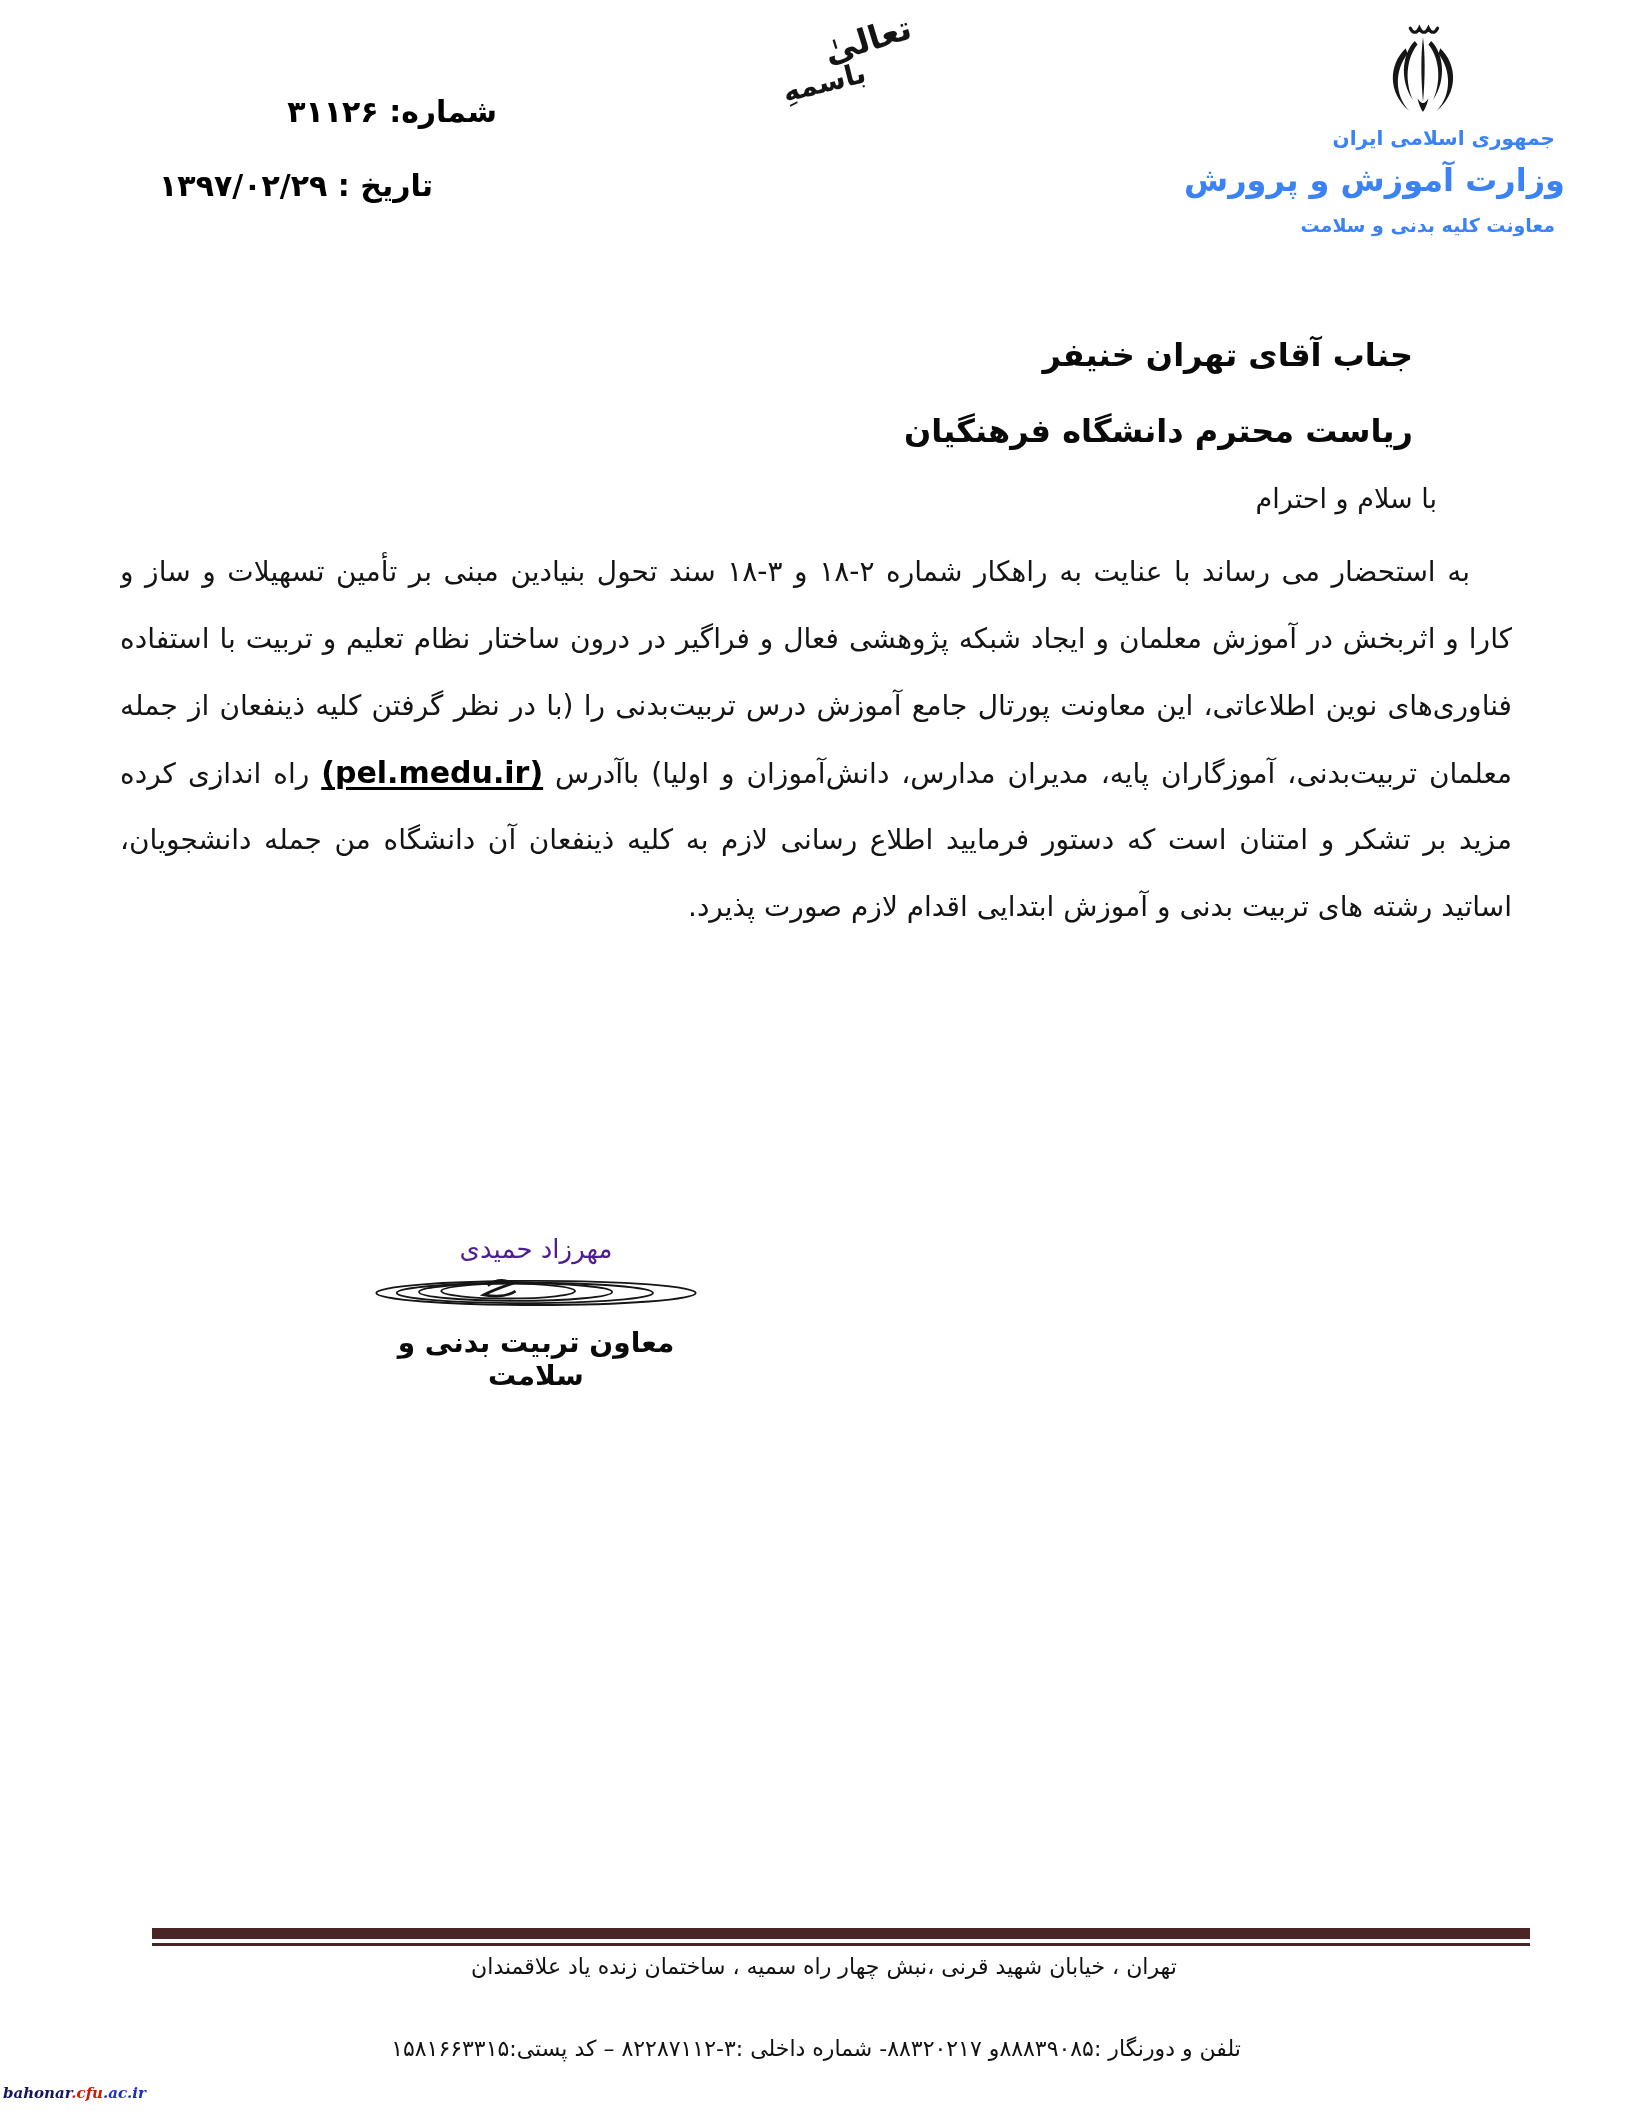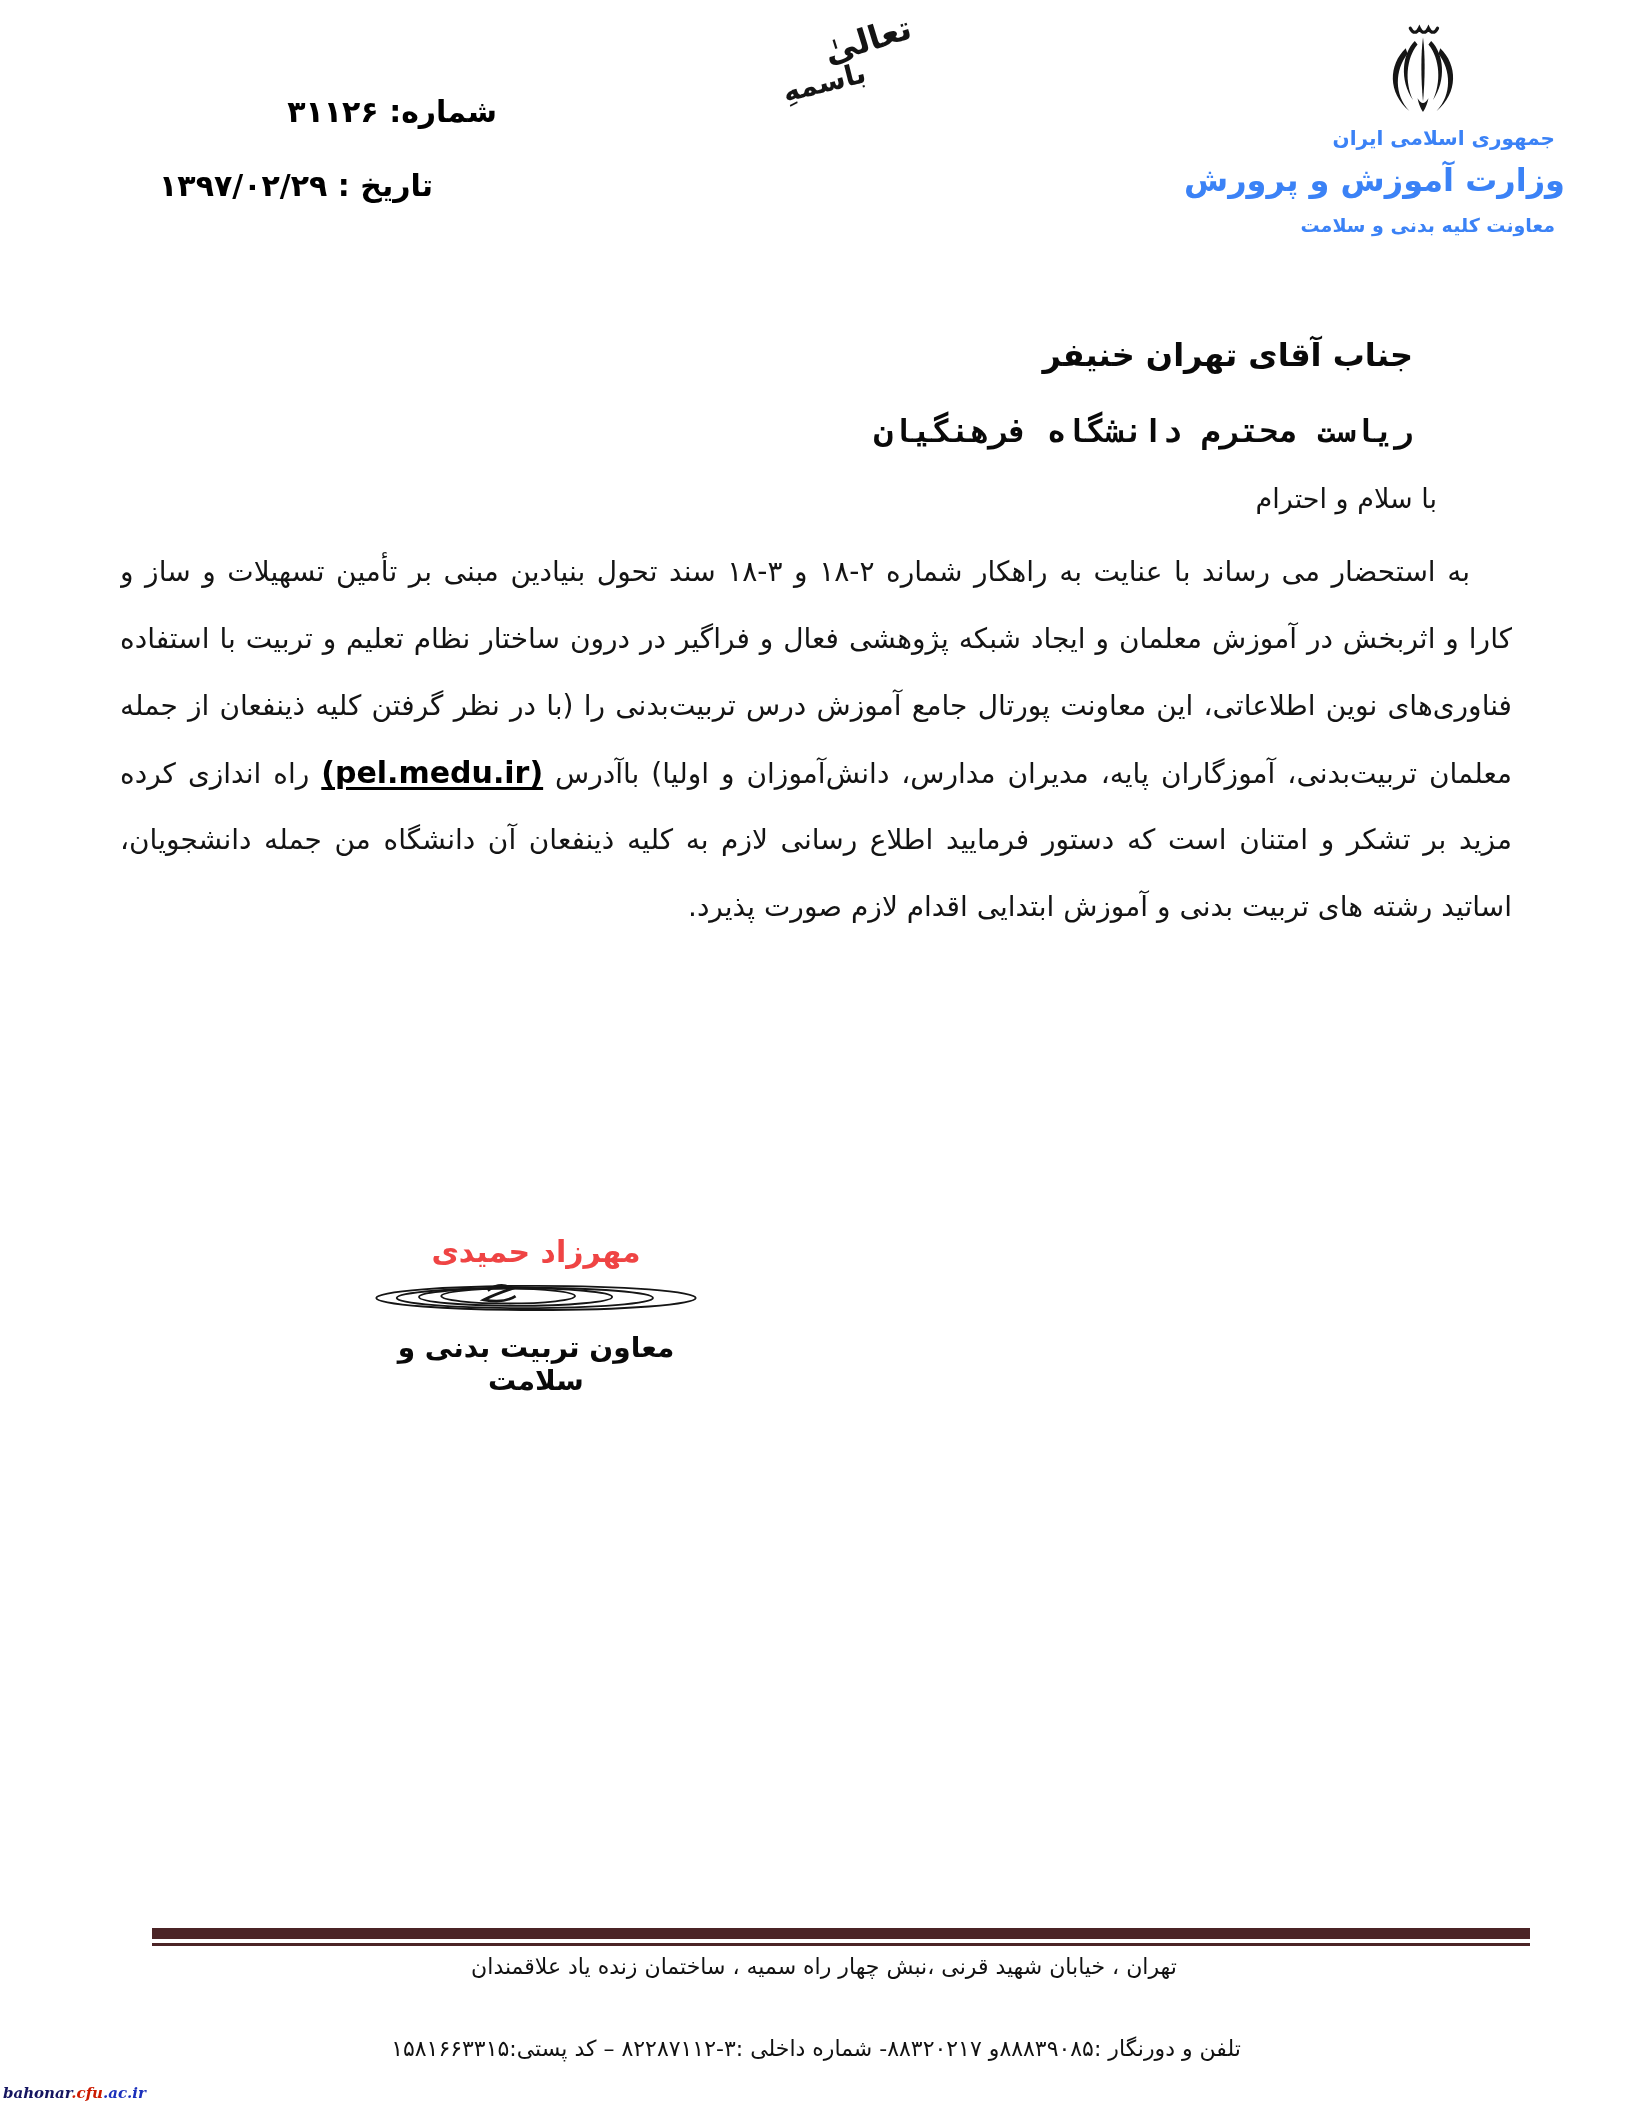--- a/index.html
+++ b/index.html
@@ -25,39 +25,39 @@
   
   .emblem{left:1377px; top:20px;}
   .org{text-align:right; font-weight:bold; color:#3b82f6; white-space:nowrap;}
   .org-l1{left:1290px; top:126px; width:265px; font-size:20px;}
   .org-l2{left:1280px; top:161px; width:285px; font-size:32px;}
   .org-l3{left:1290px; top:214px; width:265px; font-size:19px;}
 
   
   .recipient{font-weight:bold; font-size:32px; color:#0a0a0a; white-space:nowrap;}
   .recipient-name{right:219px; top:336px;}
-  .recipient-title{right:219px; top:412px;font-family:Liberation Mono, monospace;}
+  .recipient-title{right:219px; top:412px;}
   .salutation{right:195px; top:483px; font-size:27px;}
 
   
   .body-text{left:120px; top:538px; width:1392px;}
   .bline{
     height:67px; line-height:67px; font-size:28px; overflow:hidden;
     text-align:justify; text-align-last:justify;
   }
   .bline.first{padding-right:42px;}
   .bline.last{text-align:right; text-align-last:right;}
   .url{
     direction:ltr; unicode-bidi:embed; font-weight:bold; font-size:30px;
     text-decoration:underline; text-underline-offset:4px; color:#000;
   }
 
   
   .sig{left:352px; top:1234px; width:368px; text-align:center;}
-  .sig-name{font-size:30px; font-weight:bold; color:#ef4444;}
+  .sig-name{font-size:26px; font-weight:normal; color:#4c1d95;}
   .sig-scribble{margin-top:2px; line-height:0;}
   .sig-title{font-size:28px; font-weight:bold; color:#0a0a0a; margin-top:8px;}
 
   
   .rule-thick{left:152px; top:1928px; width:1378px; height:11px;}
   .rule-thin{left:152px; top:1943px; width:1378px; height:3px;}
   .footer-line{left:0; width:1632px; text-align:center; font-size:22px; color:#111; white-space:nowrap;}
   .footer-address{top:1954px;padding-left:8px;}
   .footer-contact{top:2036px;}
 

